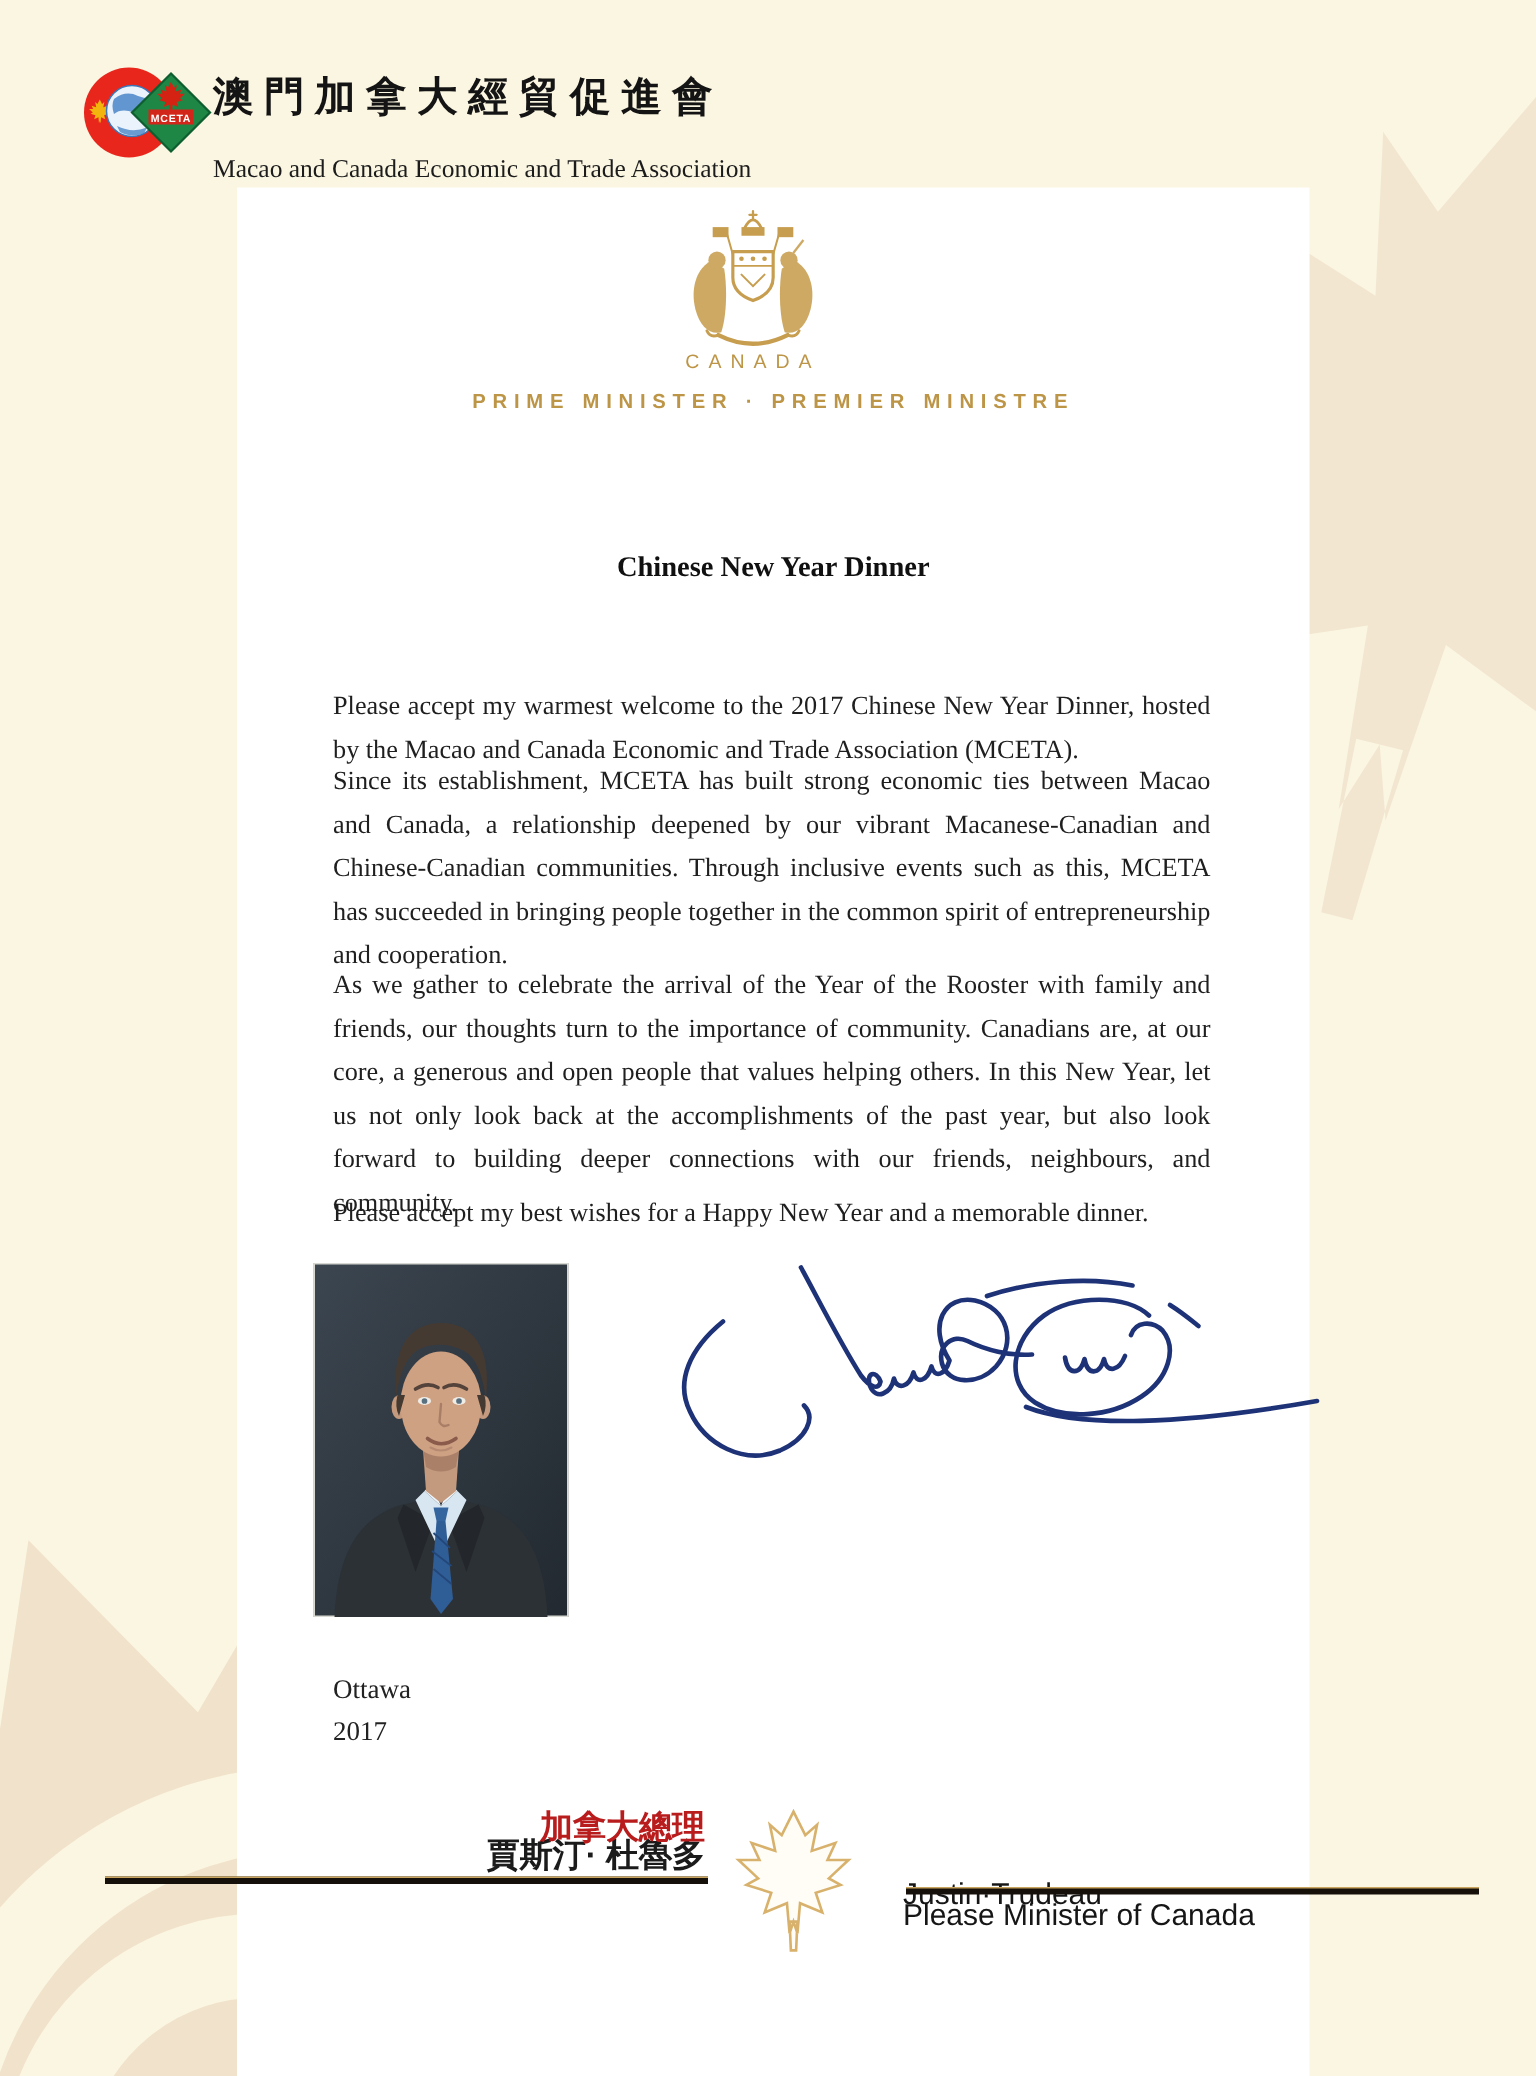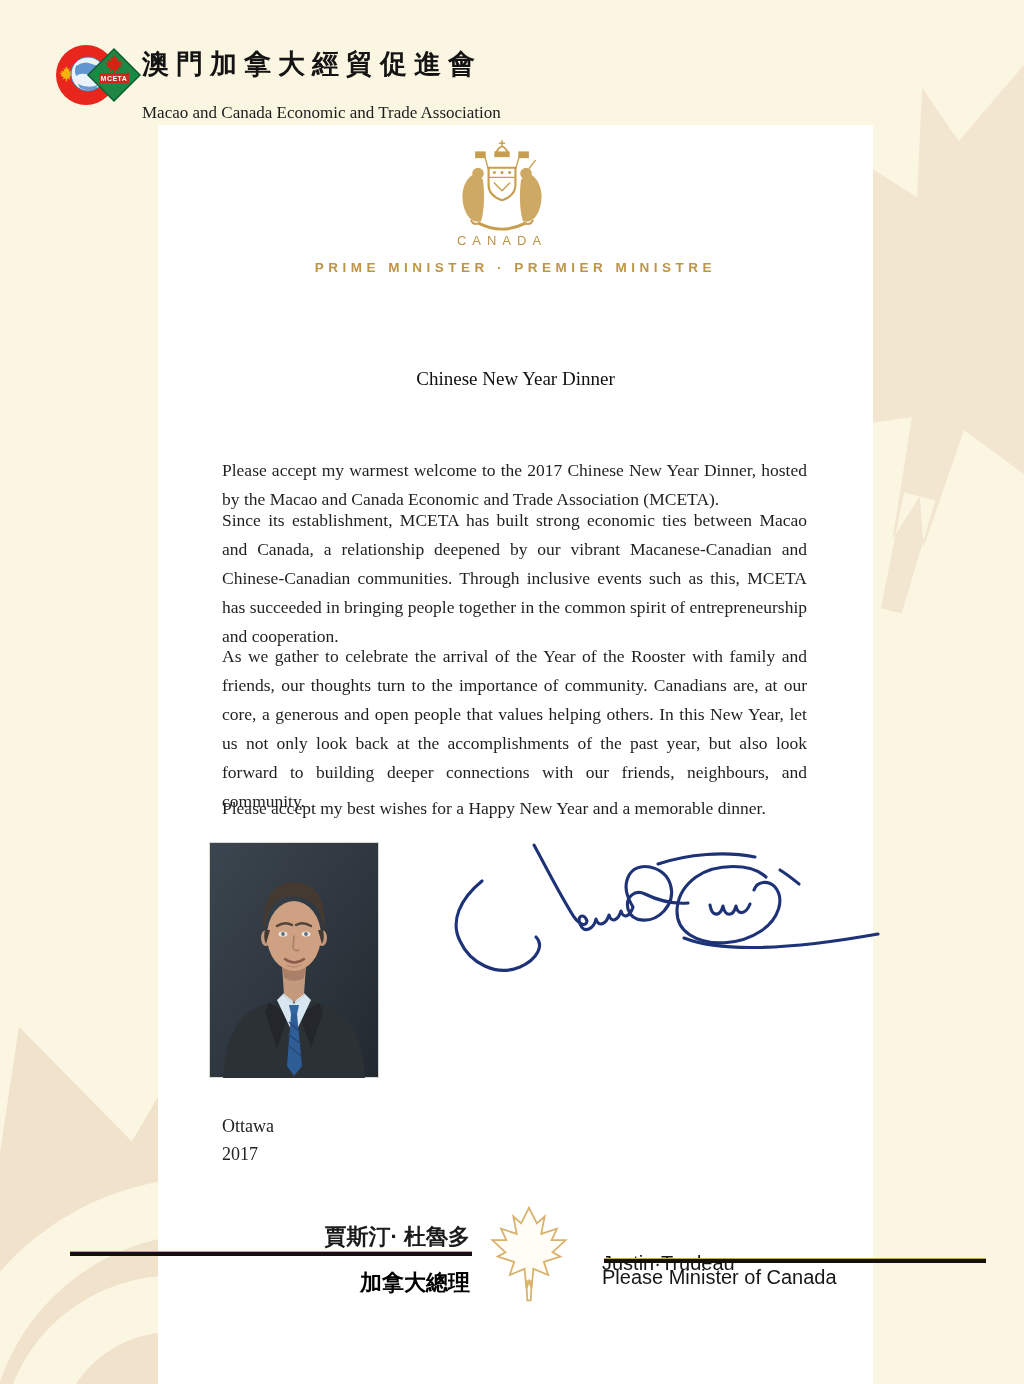--- a/index.html
+++ b/index.html
@@ -10,32 +10,32 @@
   
   .org-zh{left:142px;top:46px;font-size:27px;letter-spacing:7px;color:#141414;font-weight:600;z-index:3;}
   .org-en{left:142px;top:80px;font-size:17px;color:#1c1c1c;z-index:3;margin-top:23px;}
   
   .letter{left:158px;top:125px;width:715px;height:1344px;background:#ffffff;z-index:2;}
   .canada-word{left:244px;top:108px;width:200px;text-align:center;color:#bd9547;
     font-size:13px;letter-spacing:6px;font-family:"Liberation Sans","DejaVu Sans",sans-serif;}
   .pm-line{left:0;top:135px;width:715px;text-align:center;color:#bd9547;
     font-size:13.5px;letter-spacing:4.5px;font-weight:600;
     font-family:"Liberation Sans","DejaVu Sans",sans-serif;}
-  .title{left:0;top:243px;width:715px;text-align:center;font-size:19px;font-weight:normal;color:#101010;}
+  .title{left:0;top:243px;width:715px;text-align:center;font-size:19px;font-weight:bold;color:#101010;}
   .para{left:64px;width:585px;margin:0;font-size:17.5px;line-height:29px;color:#1f1f1f;
         text-align:justify;}
   .p1{top:331px;} .p2{top:381px;} .p3{top:517px;} .p4{top:669px;}
   .place{left:64px;top:991px;font-size:18px;color:#222;}
   .year{left:64px;top:1019px;font-size:18px;color:#222;}
   .photo{left:51px;top:717px;width:170px;height:236px;}
   .sig{left:290px;top:712px;width:440px;height:150px;}
   
   .f-zh-name{right:554px;top:1222px;font-size:22px;color:#1b1b1b;font-weight:600;
     font-family:"Liberation Sans","DejaVu Sans",sans-serif;z-index:3;}
-  .f-zh-title{right:554px;top:1268px;font-size:22px;color:#000000;font-weight:600;
+  .f-zh-title{right:554px;top:1203px;font-size:22px;color:#b91c1c;font-weight:600;
     font-family:"Liberation Sans","DejaVu Sans",sans-serif;z-index:3;}
   .f-line-left{left:70px;top:1251px;width:402px;height:4px;background:#16100a;
     border-top:1px solid #c9a55f;z-index:3;}
   .f-line-right{left:604px;top:1258px;width:382px;height:4px;background:#16100a;
     border-top:1px solid #c9a55f;z-index:3;}
   .f-leaf{left:482px;top:1206px;width:94px;height:96px;z-index:4;}
   .f-en-name{left:602px;top:1252px;font-size:20px;color:#161616;
     font-family:"Liberation Sans","DejaVu Sans",sans-serif;z-index:3;}
   .f-en-title{left:602px;top:1266px;font-size:20px;color:#161616;
     font-family:"Liberation Sans","DejaVu Sans",sans-serif;z-index:3;}

